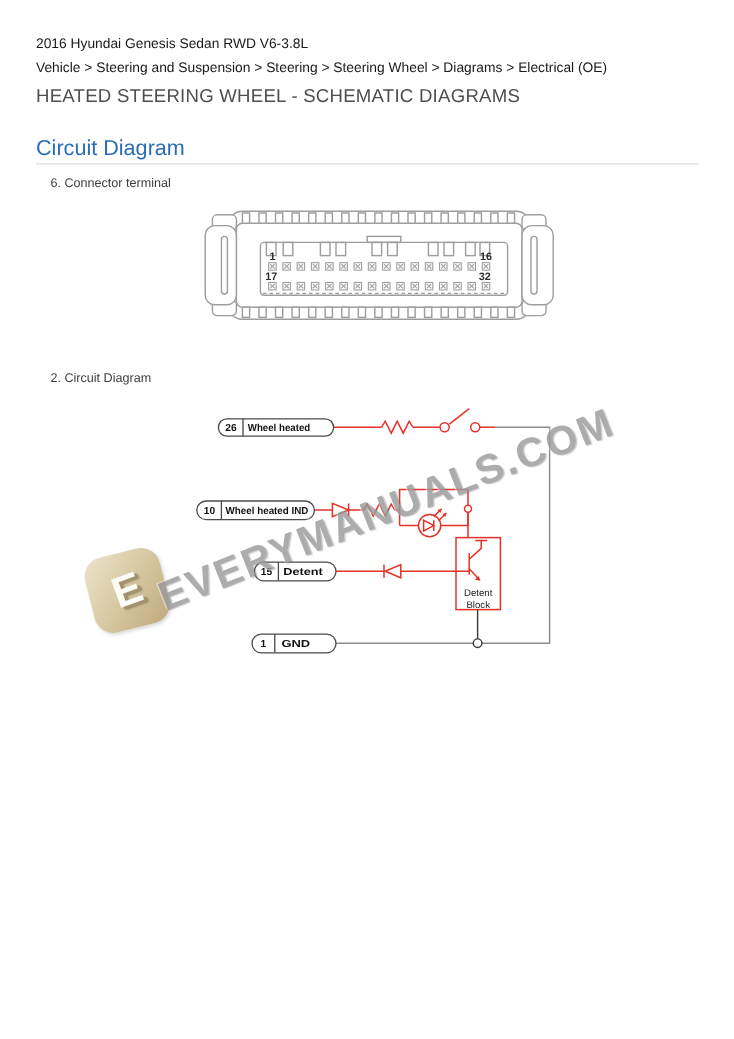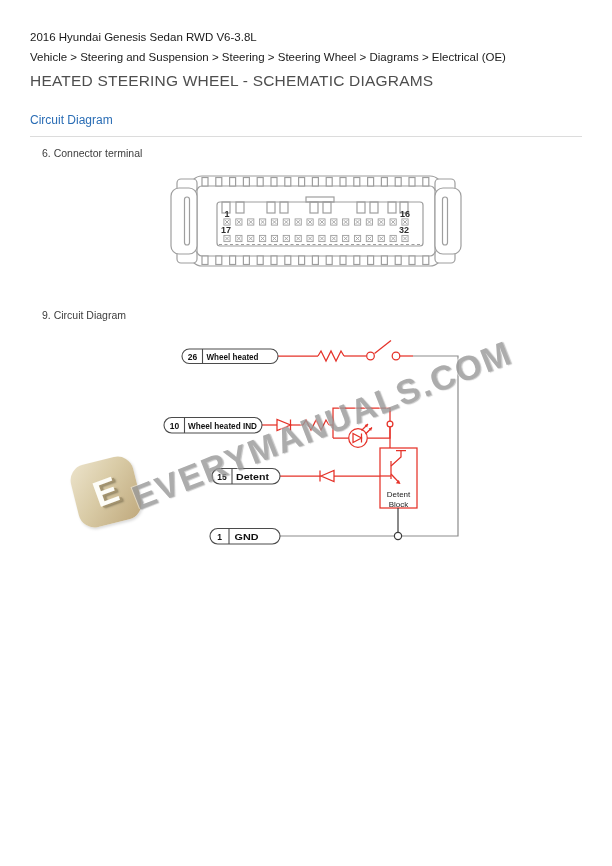--- a/index.html
+++ b/index.html
@@ -9,21 +9,21 @@
     --line-dark:#3c3c3c;
     --watermark-gray:#9a9a9a;
   }
   html,body{margin:0;padding:0;background:#fff;}
   #page{position:relative;width:612px;height:704px;background:#fff;overflow:hidden;
         font-family:"Liberation Sans",sans-serif;}
   .abs{position:absolute;}
   .doc-title{left:30px;top:31px;font-size:11.5px;color:#1a1a1a;}
   .breadcrumb{left:30px;top:51px;font-size:11.5px;color:#1a1a1a;}
   .page-heading{left:30px;top:72px;font-size:15.5px;color:#4e4e4e;letter-spacing:.2px;}
-  .section-heading{left:30px;top:113px;font-size:12px;color:var(--accent-blue);}
+  .section-heading{left:30px;top:113px;font-size:18px;color:var(--accent-blue);}
   .rule{left:30px;top:136px;width:552px;height:1px;background:#dcdcdc;}
   .item-label{left:42px;font-size:10.5px;color:#3d3d3d;}
   .item-1{top:147px;}
   .item-2{top:309px;}
   #diagram-svg{left:0;top:0;z-index:2;}
   
   .conn{fill:#fff;stroke:#9e9e9e;stroke-width:1.2;}
   .connl{fill:none;stroke:#9e9e9e;stroke-width:1.2;}
   .pin{fill:none;stroke:#9e9e9e;stroke-width:.9;}
   .clabel{font:700 9px "Liberation Sans",sans-serif;fill:#2e2e2e;}
@@ -52,21 +52,21 @@
 <body>
 
 <div id="page">
 
   <div class="abs doc-title">2016 Hyundai Genesis Sedan RWD V6-3.8L</div>
   <div class="abs page-heading">HEATED STEERING WHEEL - SCHEMATIC DIAGRAMS</div>
   <div class="abs breadcrumb">Vehicle &gt; Steering and Suspension &gt; Steering &gt; Steering Wheel &gt; Diagrams &gt; Electrical (OE)</div>
   <div class="abs section-heading">Circuit Diagram</div>
   <div class="abs rule"></div>
   <div class="abs item-label item-1">6. Connector terminal</div>
-  <div class="abs item-label item-2">9. Circuit Diagram</div>
+  <div class="abs item-label item-2">2. Circuit Diagram</div>
 
   <svg id="diagram-svg" class="abs" width="612" height="866" viewBox="0 0 612 866">
 
     <g>
 
       <rect class="connl" x="190" y="176" width="252" height="90" rx="12"></rect>
       <rect class="connl" x="197" y="186" width="238" height="70" rx="5"></rect>
 
       <g>
         <rect class="conn" x="177" y="179" width="20" height="13" rx="4"></rect>

